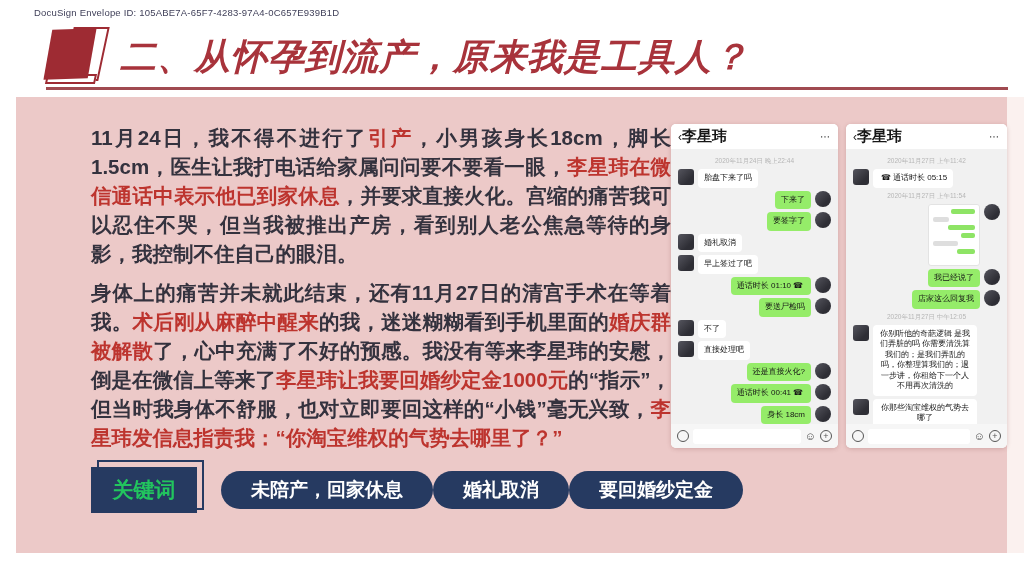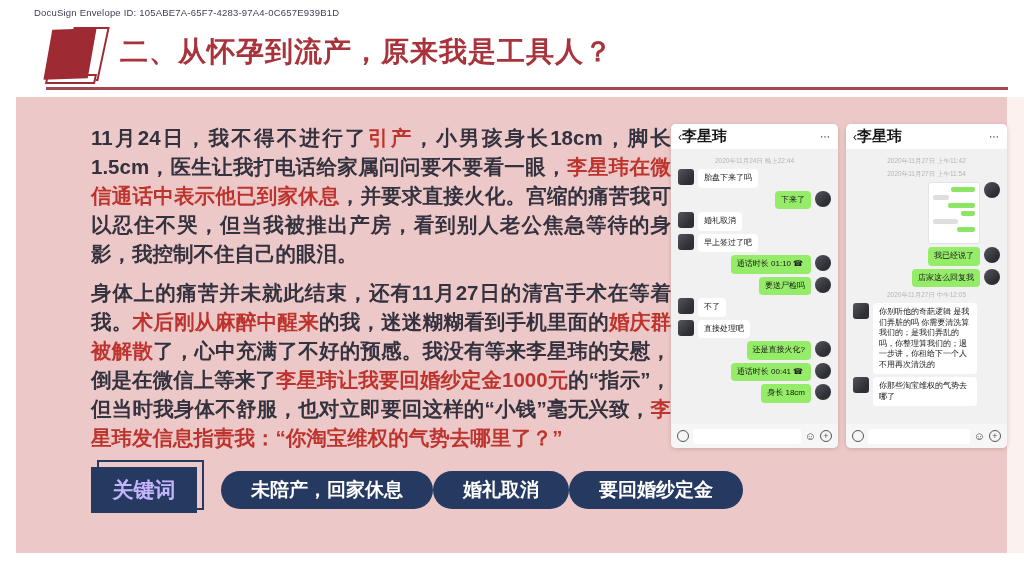--- a/index.html
+++ b/index.html
@@ -11,53 +11,53 @@
 
   
   .book-icon { position:absolute; left:30px; top:26px; width:66px; height:62px; }
   .book-back { position:absolute; left:22px; top:1px; width:36px; height:54px;
     border:2px solid #9e2b33; transform:skewX(-12deg); background:#fff; }
   .book-cover { position:absolute; left:2px; top:3px; width:44px; height:50px;
     background:#9e2b33; transform:skewX(-12deg) rotate(-2deg); }
   .book-pages { position:absolute; left:0px; top:48px; width:50px; height:10px;
     background:#fff; border:2px solid #9e2b33; transform:skewX(-12deg); }
 
-  .slide-title { position:absolute; left:104px; top:33px; font-size:28px; font-weight:bold;
-    color:#a8333b; letter-spacing:1px; white-space:nowrap; }
+  .slide-title { position:absolute; left:104px; top:33px; font-size:36px; font-weight:bold;
+    color:#a8333b; letter-spacing:1px; white-space:nowrap;font-style:italic; }
   .title-underline { position:absolute; left:30px; top:87px; width:962px; height:2.5px; background:#a04a50; }
 
   .pink-panel { position:absolute; left:0; top:97px; width:991px; height:456px; background:#ecc9c8; }
   .right-strip { position:absolute; left:991px; top:97px; width:33px; height:456px; background:#fbf1ef; }
 
   .story { position:absolute; left:75px; top:123px; width:580px; font-size:20.5px; font-weight:bold;
     color:#34323e; line-height:29px; text-align:justify; }
   .story p { margin:0 0 10px 0; }
   .seg.red { color:#bd342e; }
 
   
   .kw-label { position:absolute; left:75px; top:467px; width:106px; height:46px; background:#263a61;
-    color:#c4b5fd; font-size:21px; font-weight:bold; display:flex; align-items:center; justify-content:center; }
+    color:#22c55e; font-size:21px; font-weight:bold; display:flex; align-items:center; justify-content:center; }
   .kw-label::after { content:""; position:absolute; left:6px; top:-7px; width:103px; height:46px;
     border:2px solid #263a61; }
   .pills { position:absolute; left:205px; top:471px; display:flex; }
   .pill { height:38px; line-height:38px; padding:0 30px; border-radius:19px; background:#263a61;
     color:#fff; font-size:19px; font-weight:bold; white-space:nowrap; }
 
   
   .chat-card { position:absolute; background:#fff; border-radius:5px; overflow:hidden;
     display:flex; flex-direction:column; box-shadow:0 1px 4px rgba(120,60,60,.25); }
   .chat-a { left:655px; top:124px; width:167px; height:324px; }
   .chat-b { left:830px; top:124px; width:161px; height:324px; }
   .chat-head { height:25px; flex:none; background:#fff; display:flex; align-items:center; padding:0 7px; }
   .chat-back { color:#222; font-size:12px; line-height:1; }
   .chat-title { flex:1; text-align:left; font-size:15px; font-weight:bold; color:#161616; }
   .chat-menu { color:#222; font-size:10px; letter-spacing:1px; }
   .chat-body { flex:1; background:#f1f1f1; padding:4px 7px; overflow:hidden; }
   .chat-date { text-align:center; font-size:6.5px; color:#b6b6b6; margin:4px 0 3px; }
-  .msg-row { display:flex; gap:4px; margin:3px 0; align-items:flex-start; }
+  .msg-row { display:flex; gap:4px; margin:3px 0; align-items:flex-start;text-align:center; }
   .msg-row.right { justify-content:flex-end; }
   .avatar { width:16px; height:16px; background:#44444c; border-radius:3px; flex:none;
     background-image:linear-gradient(135deg,#55555e 0%,#2e2e35 70%); }
   .avatar.round { border-radius:50%; }
   .bubble { max-width:104px; font-size:8px; line-height:10.5px; padding:4px 6px; border-radius:4px; color:#161616; }
   .bubble.white { background:#ffffff; }
   .bubble.green { background:#95ec69; }
   .bubble .phone { font-size:8px; margin:0 2px; }
   .bubble.imgmsg { background:transparent; padding:0; }
   .thumb { width:52px; height:62px; background:#fff; border:1px solid #e3e3e3; border-radius:3px;
@@ -110,20 +110,24 @@
       <div class="chat-body">
         <div class="chat-date">2020年11月24日 晚上22:44</div>
         <div class="msg-row left">
           <div class="avatar"></div>
           <div class="bubble white">胎盘下来了吗</div>
         </div>
         <div class="msg-row right">
           <div class="bubble green">下来了</div>
           <div class="avatar round"></div>
         </div>
+        <div class="msg-row right">
+          <div class="bubble green">要签字了</div>
+          <div class="avatar round"></div>
+        </div>
         <div class="msg-row left">
           <div class="avatar"></div>
           <div class="bubble white">婚礼取消</div>
         </div>
         <div class="msg-row left">
           <div class="avatar"></div>
           <div class="bubble white">早上签过了吧</div>
         </div>
         <div class="msg-row right">
           <div class="bubble green"><span>通话时长 01:10</span><span class="phone">☎</span></div>
@@ -162,20 +166,24 @@
       </div>
     </div>
   <div class="chat-card chat-b" id="chat1">
       <div class="chat-head">
         <span class="chat-back">‹</span>
         <span class="chat-title">李星玮</span>
         <span class="chat-menu">⋯</span>
       </div>
       <div class="chat-body">
         <div class="chat-date">2020年11月27日 上午11:42</div>
+        <div class="msg-row left">
+          <div class="avatar"></div>
+          <div class="bubble white"><span class="phone">☎</span><span>通话时长 05:15</span></div>
+        </div>
         <div class="chat-date">2020年11月27日 上午11:54</div>
         <div class="msg-row right">
           <div class="bubble green imgmsg">
             <div class="thumb">
               <div class="mini green" style="width: 24px;"></div>
               <div class="mini grey" style="width: 16px;"></div>
               <div class="mini green" style="width: 27px;"></div>
               <div class="mini green" style="width: 14px;"></div>
               <div class="mini grey" style="width: 25px;"></div>
               <div class="mini green" style="width: 18px;"></div>

